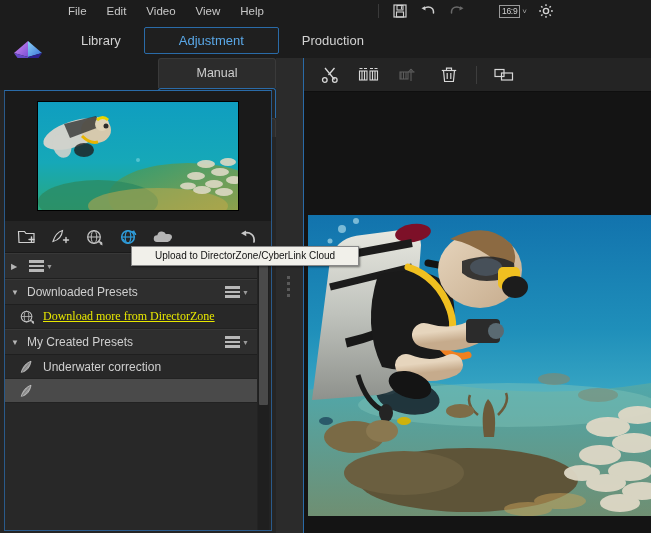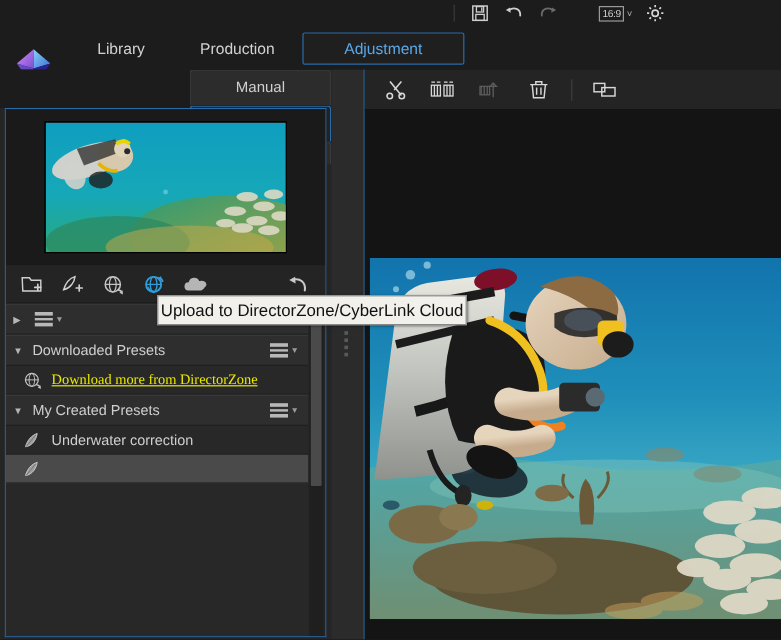--- a/index.html
+++ b/index.html
@@ -181,32 +181,39 @@
     background: #141414;
   }
   .preview-img {
     position: absolute; top: 123px; left: 4px; width: 343px; height: 301px;
     overflow: hidden;
   }
 
   
   .tooltip {
     position: absolute; left: 131px; top: 246px; z-index: 50;
-    background: #f1f0ea; color: #111; font-size: 14px;
-    border: 1px solid #888; padding: 3px 2px 4px; white-space: nowrap;
+    background: #f1f0ea; color: #111; font-size: 10px;
+    border: 1px solid #888; padding: 3px 23px 4px; white-space: nowrap;
     box-shadow: 1px 1px 2px rgba(0,0,0,.5);
   }
   svg { display: block; }
 </style>
 </head>
 <body>
 
 <div class="app">
 
   <div class="menubar">
+    <div class="menu-items">
+      <div class="menu-item">File</div>
+      <div class="menu-item">Edit</div>
+      <div class="menu-item">Video</div>
+      <div class="menu-item">View</div>
+      <div class="menu-item">Help</div>
+    </div>
 
     <div class="menubar-tools">
       <div class="mb-sep"></div>
 
       <div class="mb-btn">
         <span>
           <svg width="14" height="14" viewBox="0 0 14 14">
             <rect x="1" y="1" width="12" height="12" fill="none" stroke="#d0d0d0" stroke-width="1.2"></rect>
             <rect x="4" y="1.5" width="6" height="4.5" fill="none" stroke="#d0d0d0" stroke-width="1.1"></rect>
             <rect x="3.5" y="8" width="7" height="5" fill="none" stroke="#d0d0d0" stroke-width="1.1"></rect>
@@ -269,22 +276,22 @@
           </linearGradient>
         </defs>
         <polygon points="18,3 4,15 18,19" fill="url(#g1)"></polygon>
         <polygon points="18,3 32,15 18,19" fill="url(#g2)"></polygon>
         <polygon points="4,15 18,19 18,35" fill="url(#g3)"></polygon>
         <polygon points="32,15 18,19 18,35" fill="#2d2090"></polygon>
       </svg>
     </div>
     <div class="maintabs">
       <div class="maintab">Library</div>
+      <div class="maintab active wide">Adjustment</div>
       <div class="maintab">Production</div>
-      <div class="maintab active wide">Adjustment</div>
     </div>
   </div>
 
   <div class="left-panel">
 
     <div class="subtabs">
       <div class="subtab">Manual</div>
       <div class="subtab active">Presets</div>
       <div class="subtab-icon-btn">
         <span>

